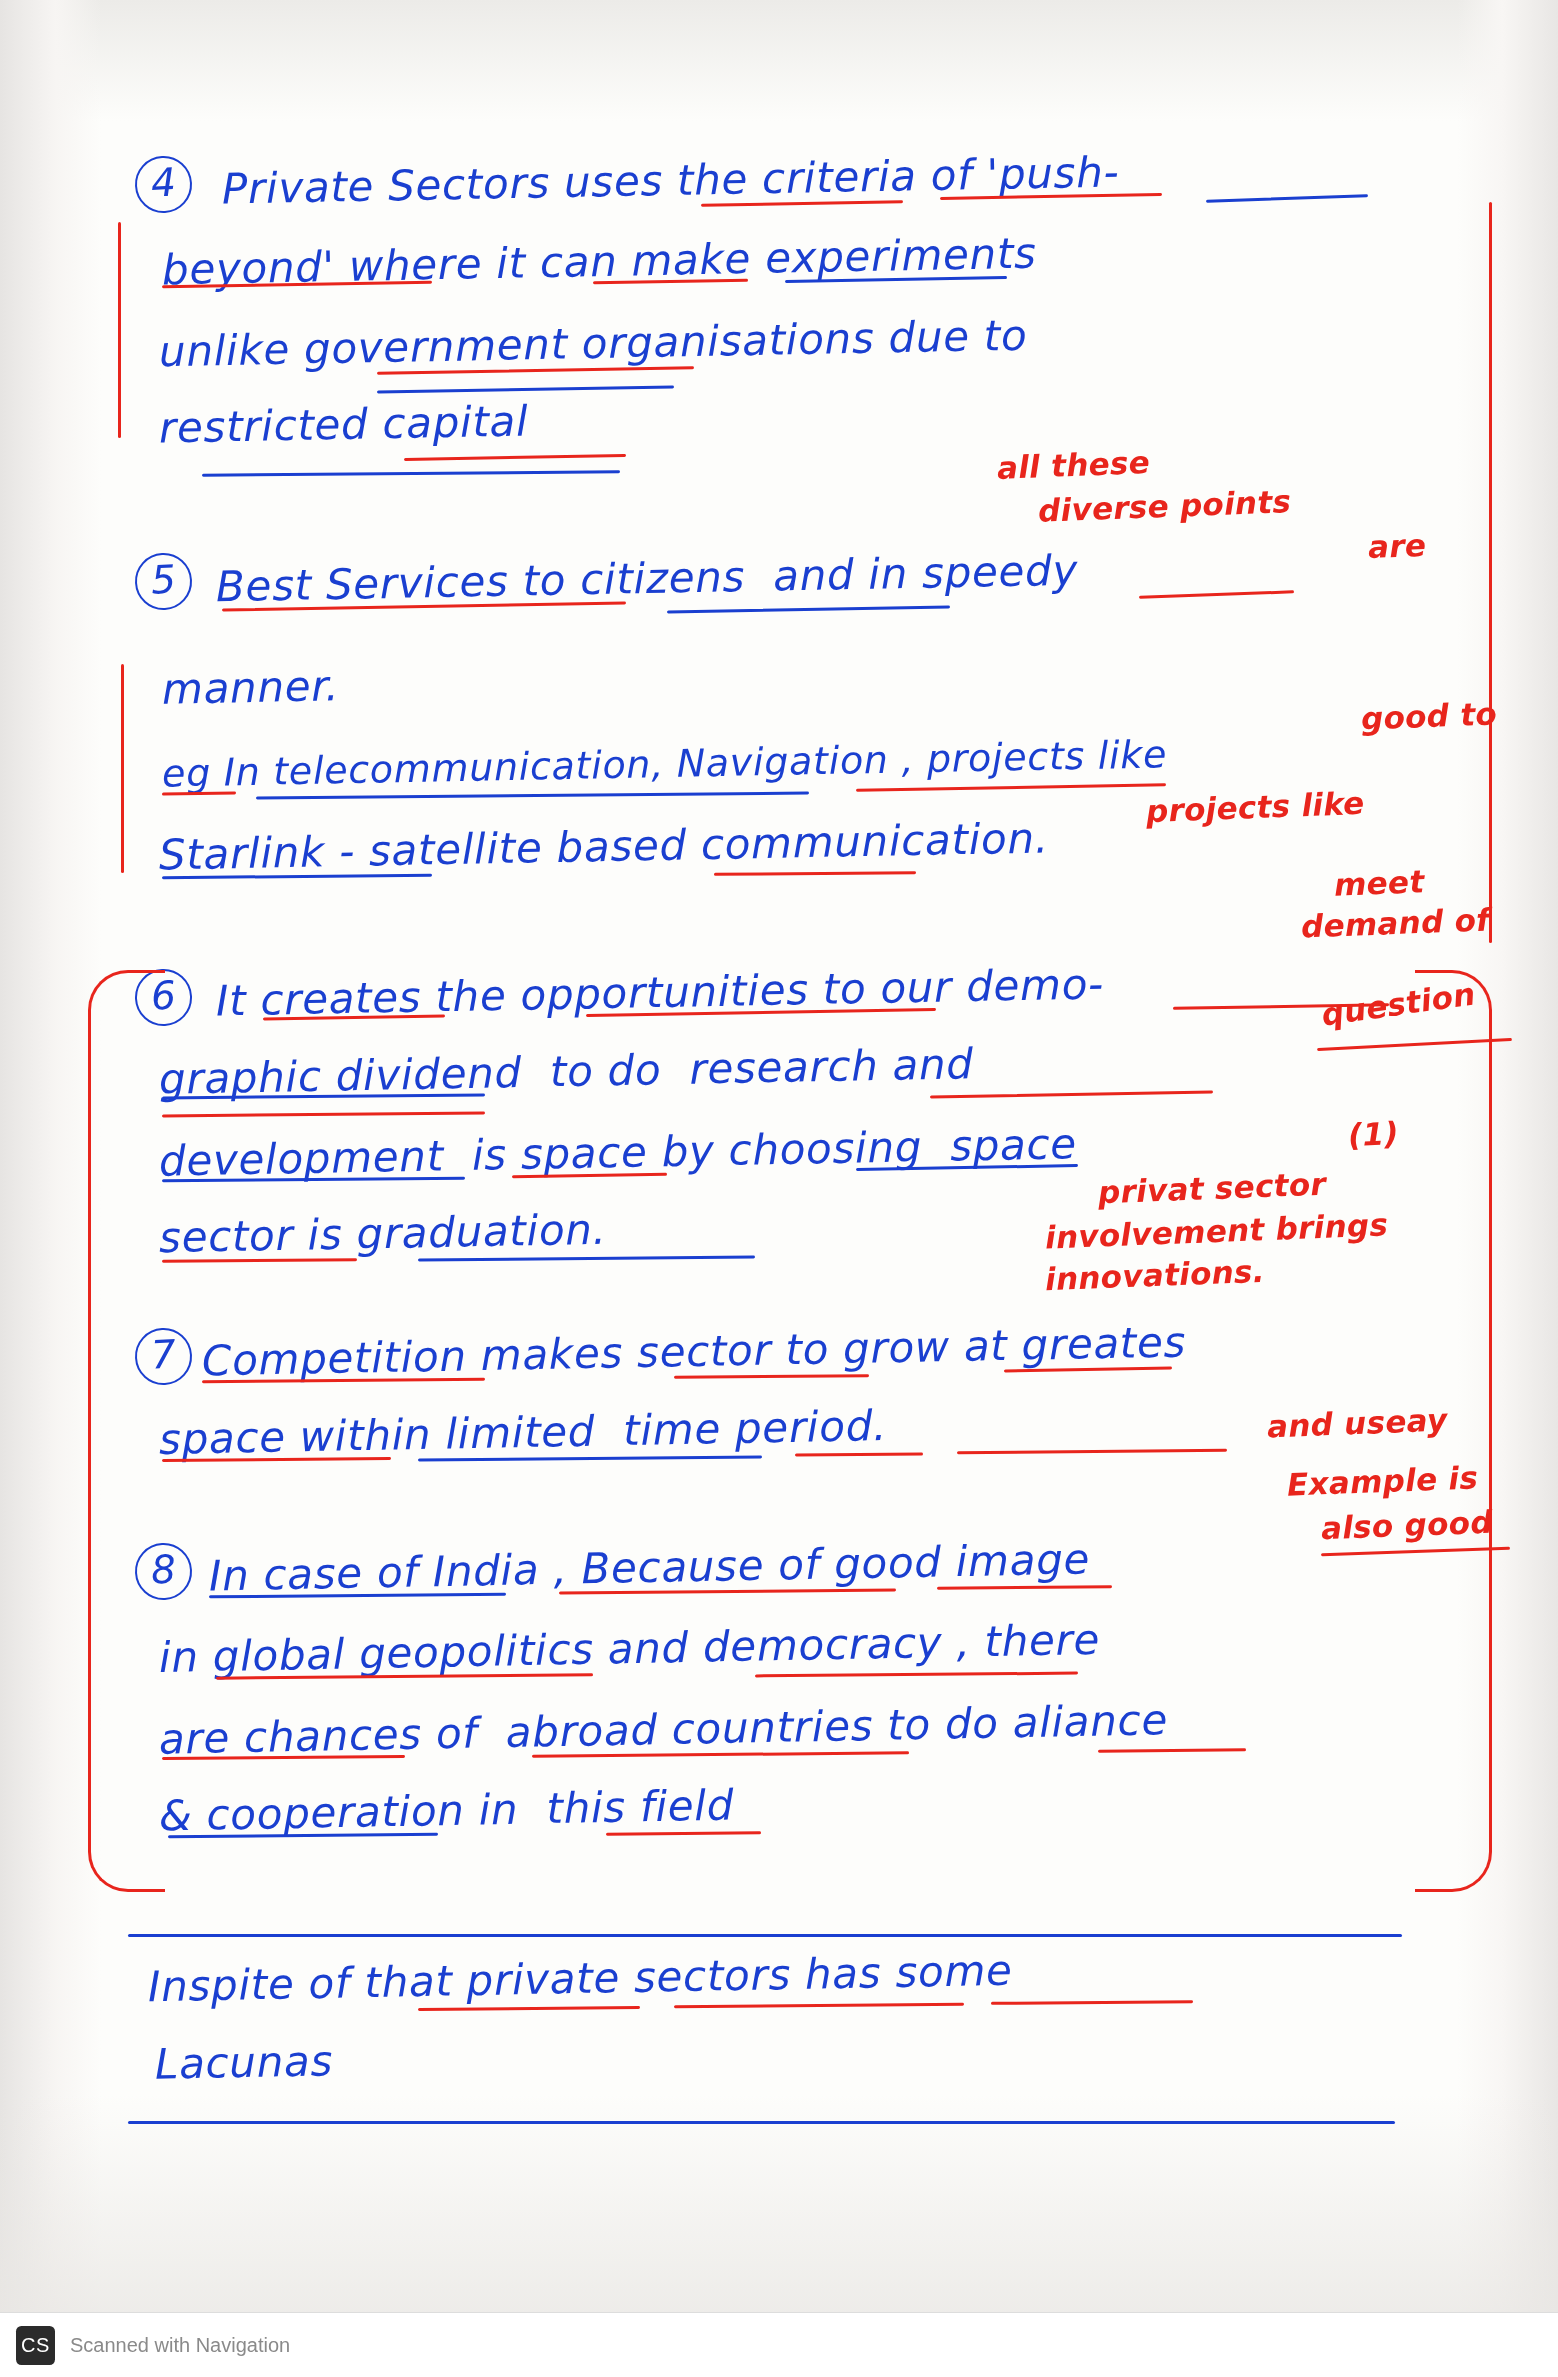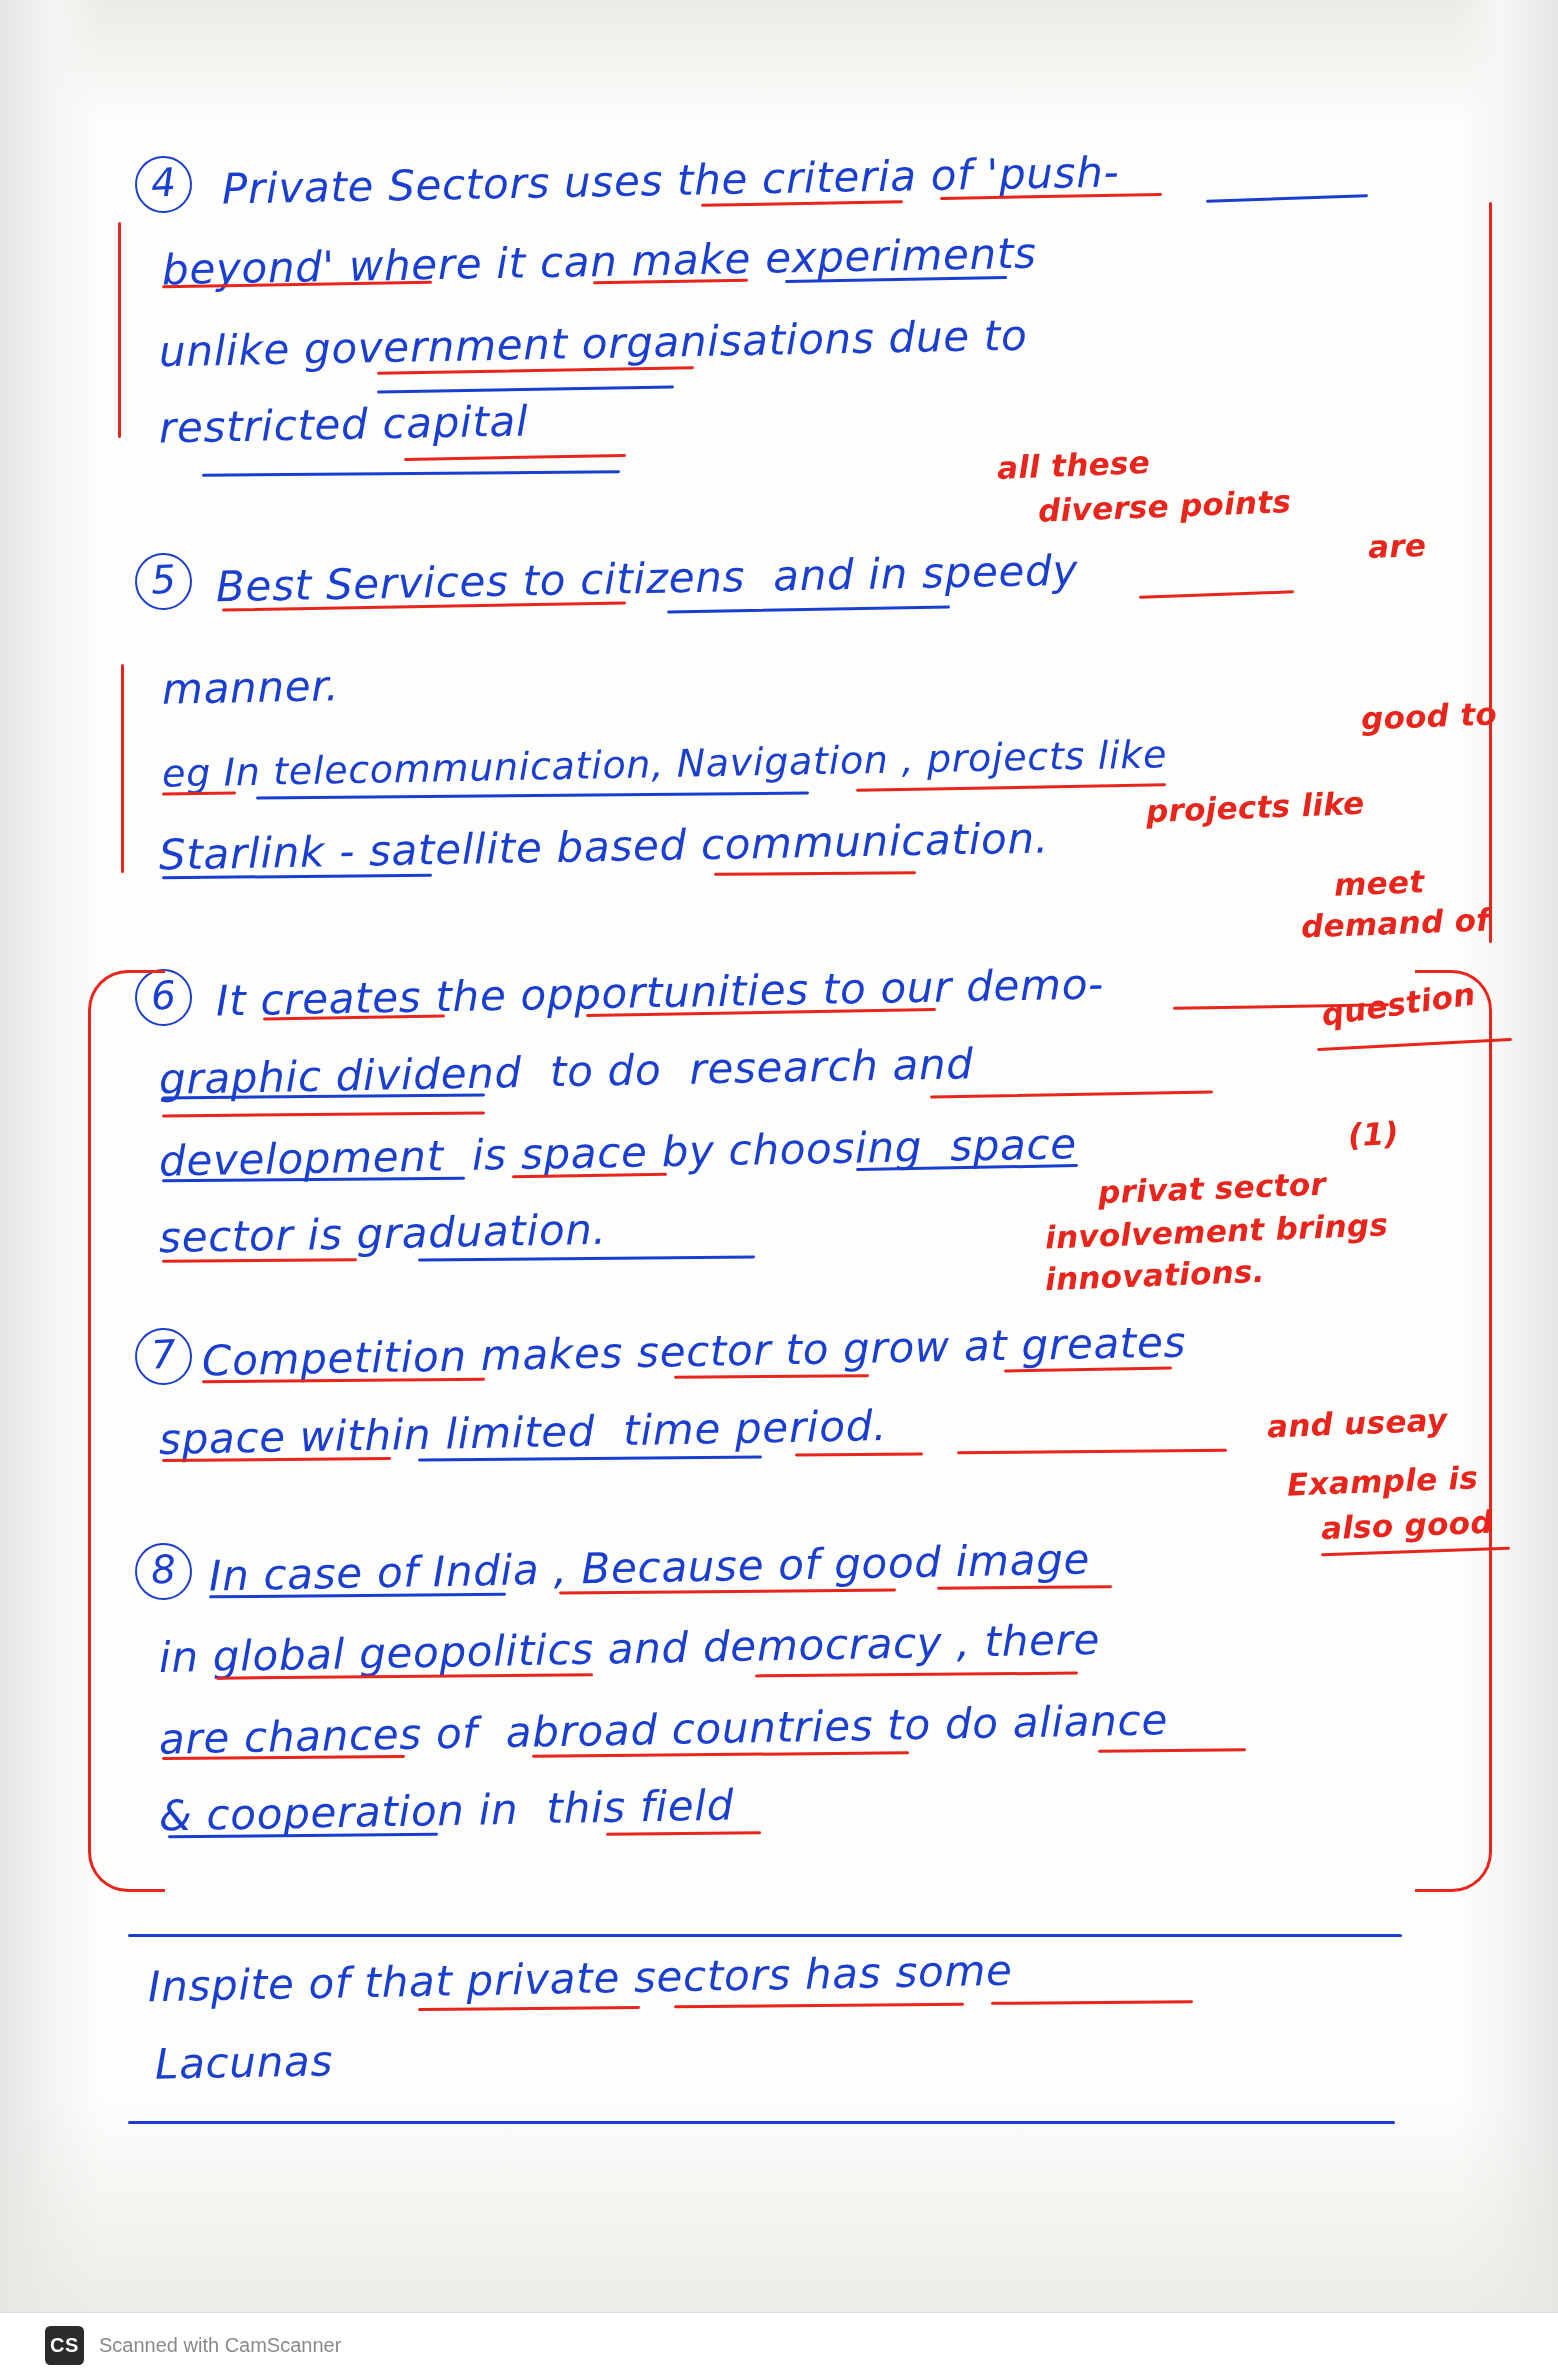--- a/index.html
+++ b/index.html
@@ -133,28 +133,27 @@
     align-items: center;
     padding-left: 16px;
     box-sizing: border-box;
   }
   .cs-logo {
     width: 39px;
     height: 39px;
     background: #2b2b2b;
     color: #ffffff;
     font-family: "Liberation Sans", sans-serif;
-    font-weight: bold;
+    font-weight: normal;
     font-size: 20px;
     display: flex;
     align-items: center;
     justify-content: center;
     border-radius: 5.4px;
     letter-spacing: 0.7px;
-    margin-left: 29px;
   }
   .cs-text {
     margin-left: 15px;
     color: #8a8a8a;
     font-size: 20px;
     font-family: "Liberation Sans", sans-serif;
   }
 </style>
 </head>
 <body>
@@ -282,17 +281,17 @@
   <div class="hw blue note-line" style="left:155px; top:2042px;">Lacunas</div>
 
   <div class="ul red" style="left:418px; top:2007px; width:222px; transform:rotate(-0.5deg);"></div>
   <div class="ul red" style="left:674px; top:2004px; width:290px; transform:rotate(-0.5deg);"></div>
   <div class="ul red" style="left:991px; top:2001px; width:202px; transform:rotate(-0.5deg);"></div>
 
   <div class="ul blue" style="left:128px; top:2121px; width:1267px; height:2.7px;"></div>
 
   <div class="footer">
     <div class="cs-logo">CS</div>
-    <div class="cs-text">Scanned with CamScanner</div>
+    <div class="cs-text">Scanned with Navigation</div>
   </div>
 
 </div>
 
 
 </body></html>

